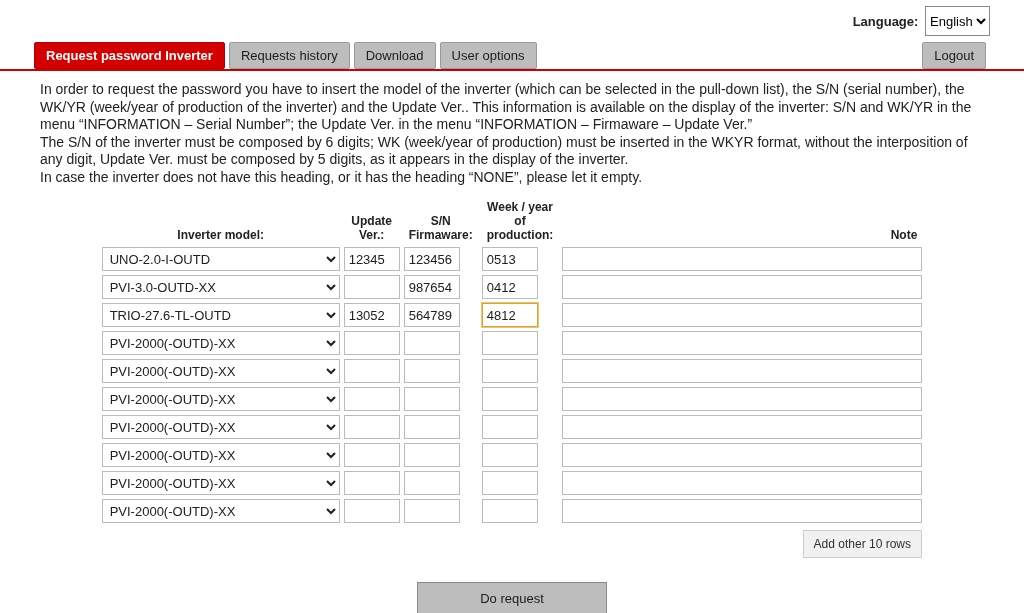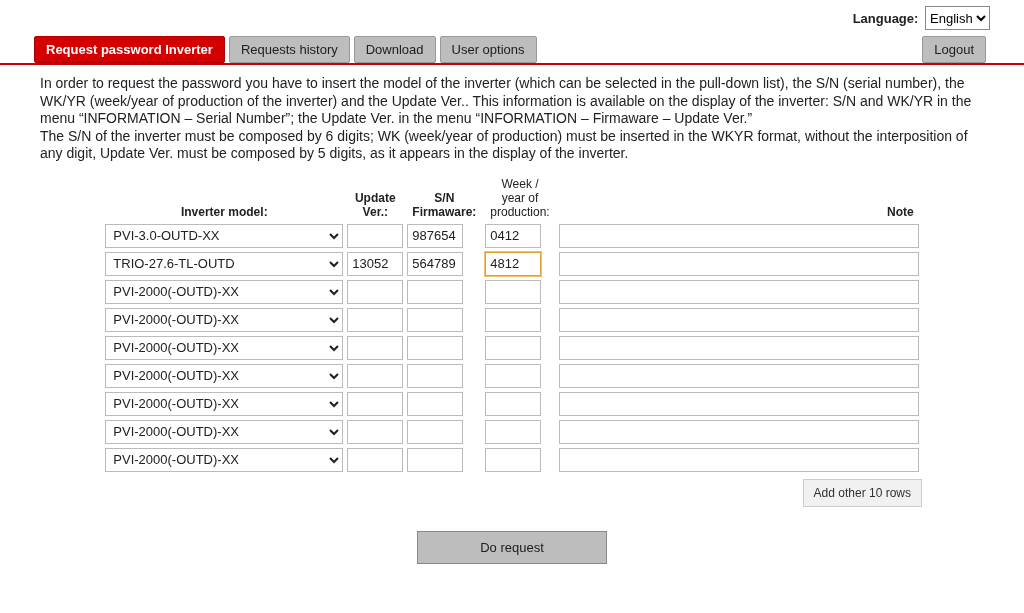--- a/index.html
+++ b/index.html
@@ -16,21 +16,21 @@
     padding: 6px 34px 6px 0;
     text-align: right;
     font-size: 13px;
   }
   .topbar label { font-weight: bold; margin-right: 3px; }
   .topbar select {
     font-family: Arial, sans-serif;
     font-size: 13px;
     border: 1px solid #888;
     background: #fff;
-    height: 24px;
+    height: 30px;
     min-width: 62px;
   }
   .tabbar {
     display: flex;
     align-items: center;
     padding: 0 34px;
     border-bottom: 2px solid #c00;
   }
   .tab {
     background: #bdbdbd;
@@ -77,21 +77,21 @@
   }
   table.grid th.upd-head {
     font-weight: bold;
     width: 56px;
   }
   table.grid th.sn-head {
     font-weight: bold;
     width: 56px;
   }
   table.grid th.wk-head {
-    font-weight: normal;
+    font-weight: bold;
     width: 60px;
   }
   table.grid th.note-head {
     font-weight: bold;
     width: 360px;
     text-align: right;
   }
   .model-cell {
     display: flex;
     width: 238px;
@@ -170,36 +170,56 @@
   <div class="tab">Download</div>
   <div class="tab">User options</div>
   <div class="spacer"></div>
   <div class="tab">Logout</div>
 </div>
 
 <div class="content">
   <div class="instructions">
     <span>In order to request the password you have to insert the model of the inverter (which can be selected in the pull-down list), the S/N (serial number), the WK/YR (week/year of production of the inverter) and the Update Ver.. This information is available on the display of the inverter: S/N and WK/YR in the menu “INFORMATION – Serial Number”; the Update Ver. in the menu “INFORMATION – Firmaware – Update Ver.”</span><br>
     <span>The S/N of the inverter must be composed by 6 digits; WK (week/year of production) must be inserted in the WKYR format, without the interposition of any digit, Update Ver. must be composed by 5 digits, as it appears in the display of the inverter.</span><br>
+    <span>In case the inverter does not have this heading, or it has the heading “NONE”, please let it empty.</span>
   </div>
 
   <table class="grid">
     <thead>
       <tr>
         <th class="model-head">Inverter model:</th>
         <th class="upd-head">Update Ver.:</th>
         <th class="sn-head">S/N Firmaware:</th>
         <th class="wk-head">Week / year of production:</th>
         <th class="note-head">Note</th>
       </tr>
     </thead>
     <tbody id="rows-body">
         <tr>
           <td>
             <div class="model-cell">
+              <select class="model-sel"><option>UNO-2.0-I-OUTD</option></select>
+            </div>
+          </td>
+          <td>
+            <input class="txt col-upd" value="12345" style="">
+          </td>
+          <td>
+            <input class="txt col-sn" value="123456" style="">
+          </td>
+          <td>
+            <input class="txt col-wk" value="0513" style="">
+          </td>
+          <td>
+            <input class="txt col-note" style="">
+          </td>
+        </tr>
+        <tr>
+          <td>
+            <div class="model-cell">
               <select class="model-sel"><option>PVI-3.0-OUTD-XX</option></select>
             </div>
           </td>
           <td>
             <input class="txt col-upd" style="">
           </td>
           <td>
             <input class="txt col-sn" value="987654" style="">
           </td>
           <td>

